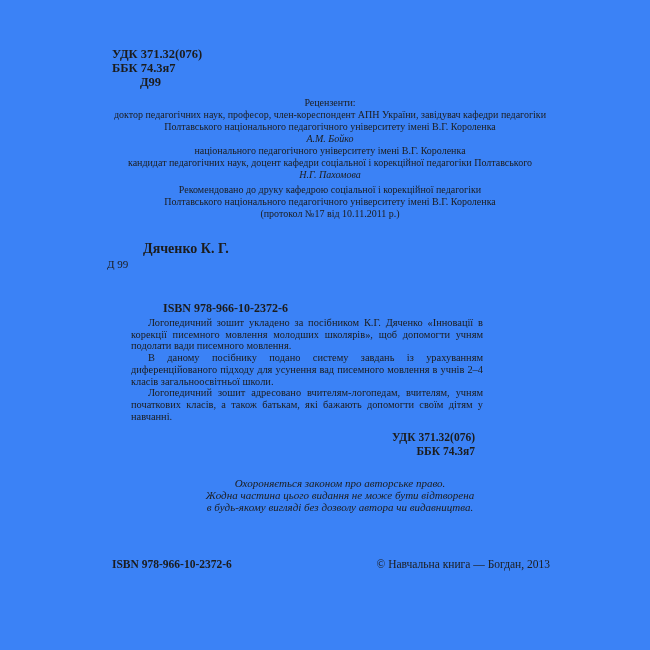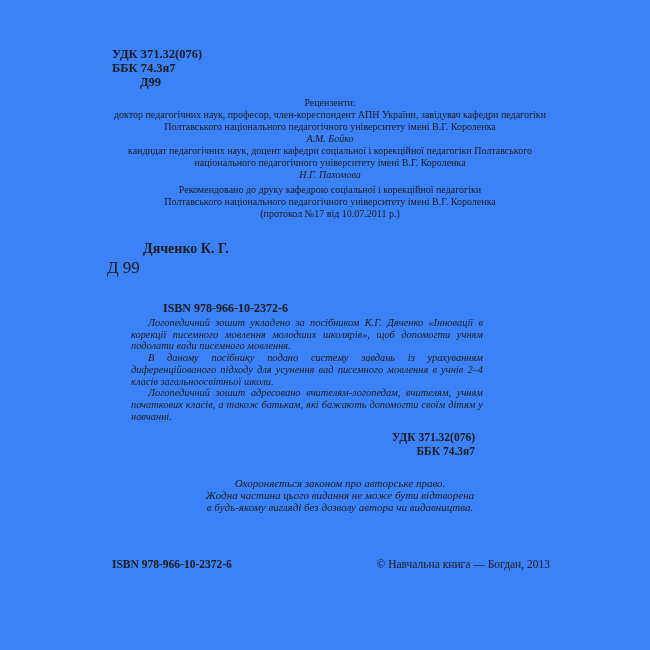--- a/index.html
+++ b/index.html
@@ -33,39 +33,39 @@
     text-align: center; font-size: 10px; line-height: 12px;
   }
   .recommendation div { white-space: nowrap; }
 
   
   .catalog-author {
     position: absolute; top: 241px; left: 143px;
     font-weight: bold; font-size: 14px;
   }
   .catalog-code {
-    position: absolute; top: 258px; left: 107px; font-size: 17px;
+    position: absolute; top: 258px; left: 107px; font-size: 11px;
   }
   .catalog-desc {
     position: absolute; top: 257px; left: 143px; width: 330px;
     font-size: 11.5px; line-height: 14.6px;
   }
   .catalog-desc div { white-space: nowrap; }
   .catalog-desc div:first-child { padding-left: 16px; }
   .catalog-isbn {
     position: absolute; top: 301px; left: 163px;
     font-weight: bold; font-size: 12px;
   }
 
   
   .annotation {
     position: absolute; top: 317px; left: 131px; width: 352px;
     font-size: 10.4px; line-height: 11.7px; text-align: justify;
   }
-  .annotation p { margin: 0; text-indent: 17px; font-style: italic; }
+  .annotation p { margin: 0; text-indent: 17px; }
 
   
   .bottom-codes {
     position: absolute; top: 431px; left: 132px; width: 343px;
     text-align: right; font-weight: bold; font-size: 11.5px; line-height: 13.5px;
   }
 
   
   .copyright {
     position: absolute; top: 477px; left: 130px; width: 420px;
@@ -98,31 +98,31 @@
     <div>Рецензенти:</div>
     <div>
       <div class="lines">
           <div>доктор педагогічних наук, професор, член-кореспондент АПН України, завідувач кафедри педагогіки</div>
           <div>Полтавського національного педагогічного університету імені В.Г. Короленка</div>
         </div>
       <div class="reviewer-name">А.М. Бойко</div>
     </div>
     <div>
       <div class="lines">
+          <div>національного педагогічного університету імені В.Г. Короленка</div>
           <div>кандидат педагогічних наук, доцент кафедри соціальної і корекційної педагогіки Полтавського</div>
-          <div>національного педагогічного університету імені В.Г. Короленка</div>
         </div>
       <div class="reviewer-name">Н.Г. Пахомова</div>
     </div>
   </div>
 
   <div class="recommendation">
       <div>Рекомендовано до друку кафедрою соціальної і корекційної педагогіки</div>
       <div>Полтавського національного педагогічного університету імені В.Г. Короленка</div>
-      <div>(протокол №17 від 10.07.2011 р.)</div>
+      <div>(протокол №17 від 10.11.2011 р.)</div>
     </div>
 
   <div class="catalog-author">Дяченко К. Г.</div>
   <div class="catalog-code">Д 99</div>
   <div class="catalog-isbn">ISBN 978-966-10-2372-6</div>
 
   <div class="annotation">
     <p>Логопедичний зошит укладено за посібником К.Г. Дяченко «Інновації в корекції писемного мовлення молодших школярів», щоб допомогти учням подолати вади писемного мовлення.</p>
     <p>В даному посібнику подано систему завдань із урахуванням диференційованого підходу для усунення вад писемного мовлення в учнів 2–4 класів загальноосвітньої школи.</p>
     <p>Логопедичний зошит адресовано вчителям-логопедам, вчителям, учням початкових класів, а також батькам, які бажають допомогти своїм дітям у навчанні.</p>

